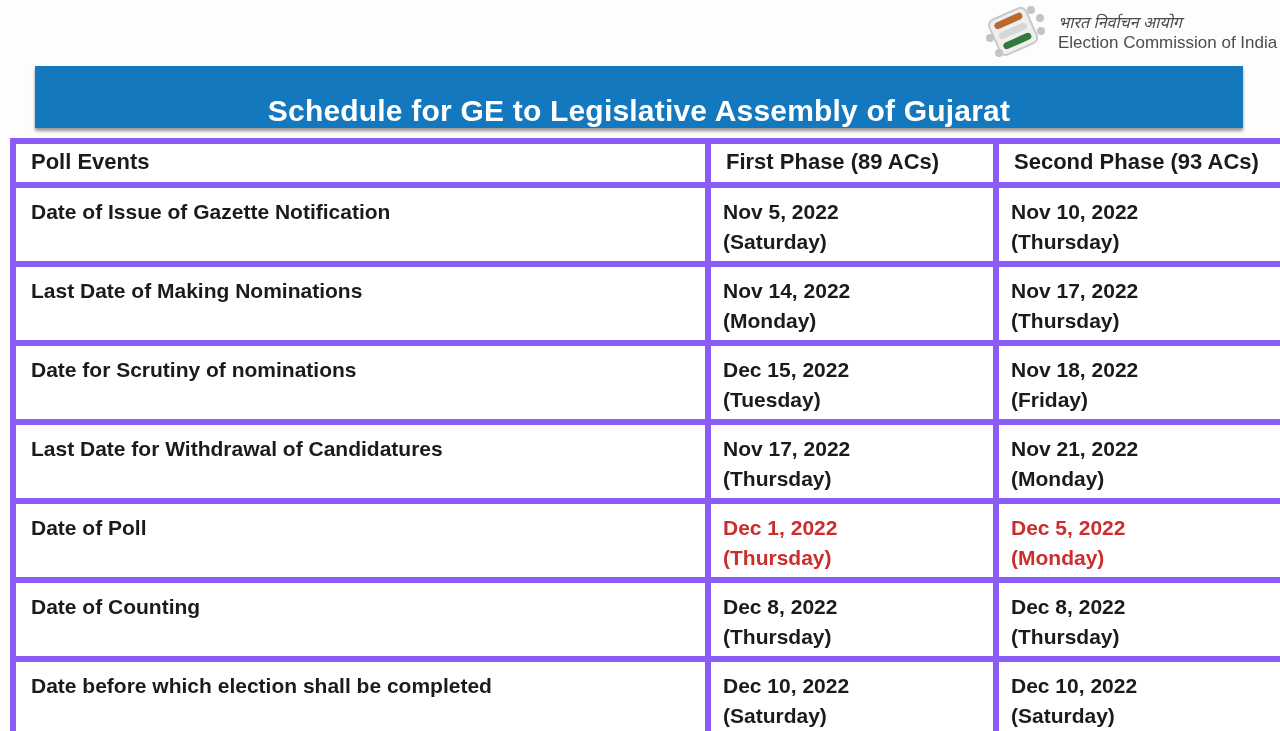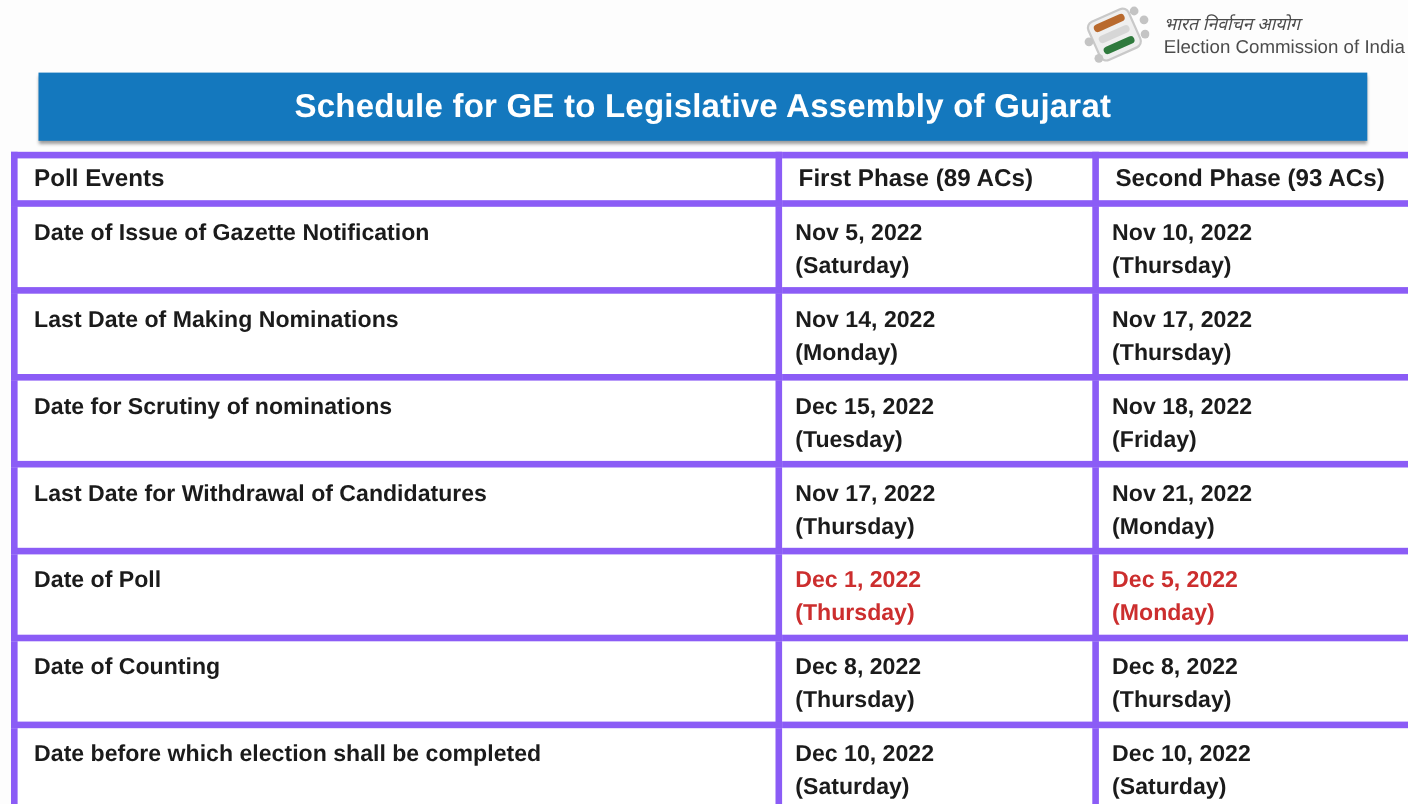--- a/index.html
+++ b/index.html
@@ -15,21 +15,21 @@
     width: 420px;
   }
   .logo-icon { width: 62px; height: 54px; flex: 0 0 auto; }
   .logo-text { padding-top: 9px; color: #4c4c4c; }
   .logo-hindi { font-size: 16px; line-height: 19px; white-space: nowrap; font-style: italic; }
   .logo-english { font-size: 17px; line-height: 22px; white-space: nowrap; text-align: right; }
   .banner {
     position: absolute; left: 35px; top: 66px;
     width: 1208px; height: 62px;
     background: #1478be; color: #ffffff;
-    display: flex; align-items: center; justify-content: center;
+    display: flex; align-items: flex-end; justify-content: center;
     font-weight: bold; font-size: 30px; letter-spacing: 0.2px;
     box-shadow: 0 3px 3px rgba(30,30,30,0.45);
   }
   table.schedule {
     position: absolute; left: 10px; top: 138px;
     width: 1350px; table-layout: fixed;
     border-collapse: collapse;
     color: #1b1b1b; background: #ffffff;
   }
   .schedule th, .schedule td {

